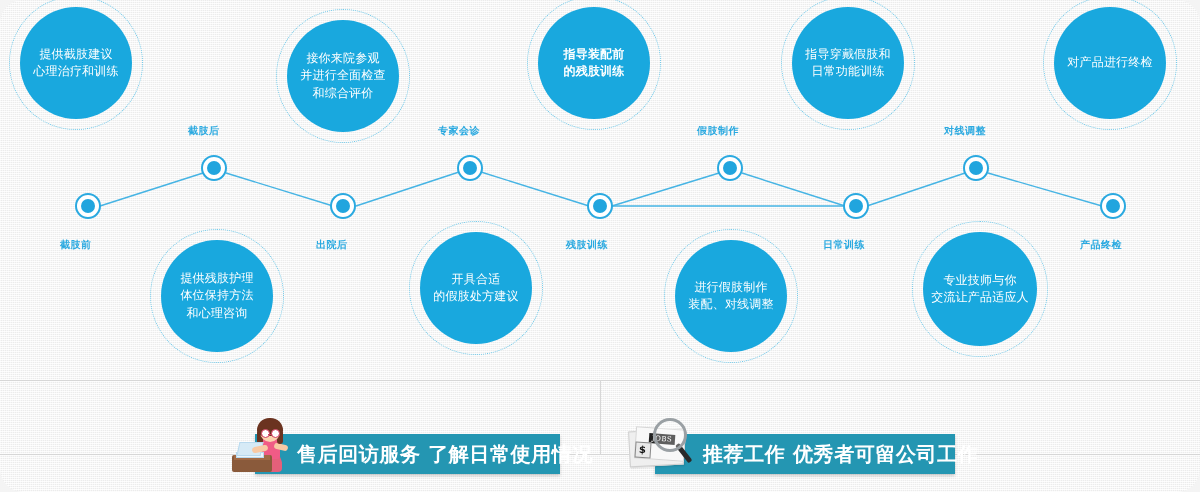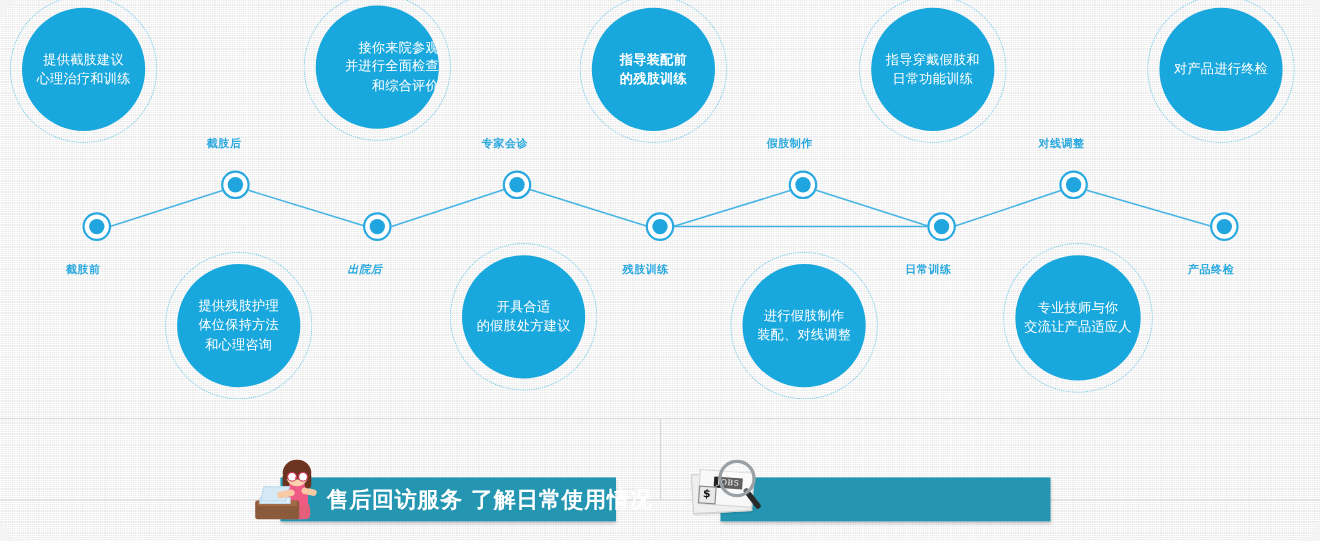--- a/index.html
+++ b/index.html
@@ -134,21 +134,21 @@
       <line x1="988" y1="173" x2="1102" y2="206"></line>
     </g>
   </svg>
 
   <div class="bubble" style="left:20px;top:7px;width:112px;height:112px;">
     <div class="ring"></div>
     <span>提供截肢建议</span>
     <span>心理治疗和训练</span>
   </div>
 
-  <div class="bubble" style="left:287px;top:5px;width:112px;height:112px;align-items:flex-end;">
+  <div class="bubble" style="left:287px;top:20px;width:112px;height:112px;">
     <div class="ring"></div>
     <span>接你来院参观</span>
     <span>并进行全面检查</span>
     <span>和综合评价</span>
   </div>
 
   <div class="bubble" style="left:538px;top:7px;width:112px;height:112px;font-weight:bold;">
     <div class="ring"></div>
     <span>指导装配前</span>
     <span>的残肢训练</span>
@@ -196,21 +196,21 @@
   <div class="node-label" style="left:60px;top:238px;">截肢前</div>
 
   <div class="node" style="left:201px;top:155px;">
     <i></i>
     </div>
   <div class="node-label" style="left:188px;top:124px;">截肢后</div>
 
   <div class="node" style="left:330px;top:193px;">
     <i></i>
     </div>
-  <div class="node-label" style="left:316px;top:238px;font-style:italic;">出院后</div>
+  <div class="node-label" style="left:316px;top:238px;">出院后</div>
 
   <div class="node" style="left:457px;top:155px;">
     <i></i>
     </div>
   <div class="node-label" style="left:438px;top:124px;">专家会诊</div>
 
   <div class="node" style="left:587px;top:193px;">
     <i></i>
     </div>
   <div class="node-label" style="left:566px;top:238px;">残肢训练</div>
@@ -267,15 +267,16 @@
       <div class="j-wrap">
         <div class="j-paper"></div>
         <div class="j-paper2"></div>
         <div class="j-title">JOBS</div>
         <div class="j-block"></div>
         <div class="j-dollar">$</div>
         <div class="j-handle"></div>
         <div class="j-lens"></div>
       </div>
     </div>
+    <div class="btext" style="margin-left:48px;">推荐工作  优秀者可留公司工作</div>
   </div>
 
 </div>
 
 </body></html>

